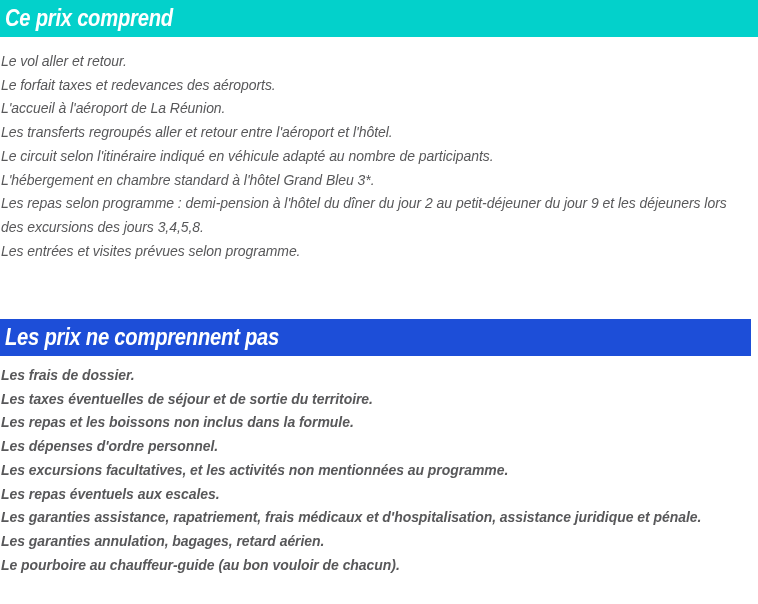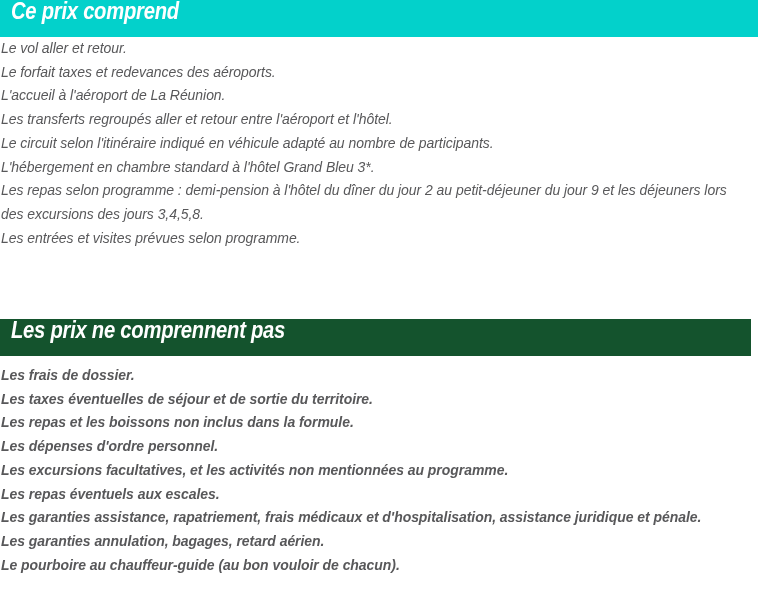--- a/index.html
+++ b/index.html
@@ -21,22 +21,22 @@
     width: 758px;
     height: 604px;
     background: #ffffff;
   }
 
   
   .section-header {
     box-sizing: border-box;
     height: 37px;
     display: flex;
-    align-items: flex-start;
-    padding-left: 11px;
+    align-items: center;
+    padding-left: 5px;
     overflow: hidden;
   }
   .section-header .section-title {
     color: #ffffff;
     font-family: "Liberation Sans", "DejaVu Sans", sans-serif;
     font-size: 23px;
     font-weight: bold;
     font-style: italic;
     line-height: 1;
     letter-spacing: -0.3px;
@@ -61,21 +61,21 @@
     font-style: italic;
     line-height: 23.7px;
     letter-spacing: -0.05px;
     padding-left: 1px;
     transform: scaleX(0.965);
     transform-origin: left center;
   }
 
   
   #section-included  { position: absolute; top: 0;   left: 0; width: 758px; }
-  #list-included     { }
+  #list-included     { margin-top: 13px; }
 
   #section-excluded  { position: absolute; top: 319px; left: 0; width: 758px; }
   #list-excluded     { margin-top: 8px; font-weight: bold; }
 </style>
 </head>
 <body>
 
 <div class="page" style="background: rgb(255, 255, 255);">
 
   <section id="section-included">
@@ -88,21 +88,21 @@
       <li style="color: rgb(88, 88, 90);">L'accueil à l'aéroport de La Réunion.</li>
       <li style="color: rgb(88, 88, 90);">Les transferts regroupés aller et retour entre l'aéroport et l'hôtel.</li>
       <li style="color: rgb(88, 88, 90);">Le circuit selon l'itinéraire indiqué en véhicule adapté au nombre de participants.</li>
       <li style="color: rgb(88, 88, 90);">L'hébergement en chambre standard à l'hôtel Grand Bleu 3*.</li>
       <li style="color: rgb(88, 88, 90);">Les repas selon programme : demi-pension à l'hôtel du dîner du jour 2 au petit-déjeuner du jour 9 et les déjeuners lors des excursions des jours 3,4,5,8.</li>
       <li style="color: rgb(88, 88, 90);">Les entrées et visites prévues selon programme.</li>
     </ul>
   </section>
 
   <section id="section-excluded">
-    <div class="section-header" id="header-excluded" style="background: #14532d;">
+    <div class="section-header" id="header-excluded" style="background: #1d4ed8;">
       <span class="section-title" style="color: rgb(255, 255, 255);">Les prix ne comprennent pas</span>
     </div>
     <ul class="section-body" id="list-excluded">
       <li style="color: rgb(88, 88, 90);">Les frais de dossier.</li>
       <li style="color: rgb(88, 88, 90);">Les taxes éventuelles de séjour et de sortie du territoire.</li>
       <li style="color: rgb(88, 88, 90);">Les repas et les boissons non inclus dans la formule.</li>
       <li style="color: rgb(88, 88, 90);">Les dépenses d'ordre personnel.</li>
       <li style="color: rgb(88, 88, 90);">Les excursions facultatives, et les activités non mentionnées au programme.</li>
       <li style="color: rgb(88, 88, 90);">Les repas éventuels aux escales.</li>
       <li style="color: rgb(88, 88, 90);">Les garanties assistance, rapatriement, frais médicaux et d'hospitalisation, assistance juridique et pénale.</li>

